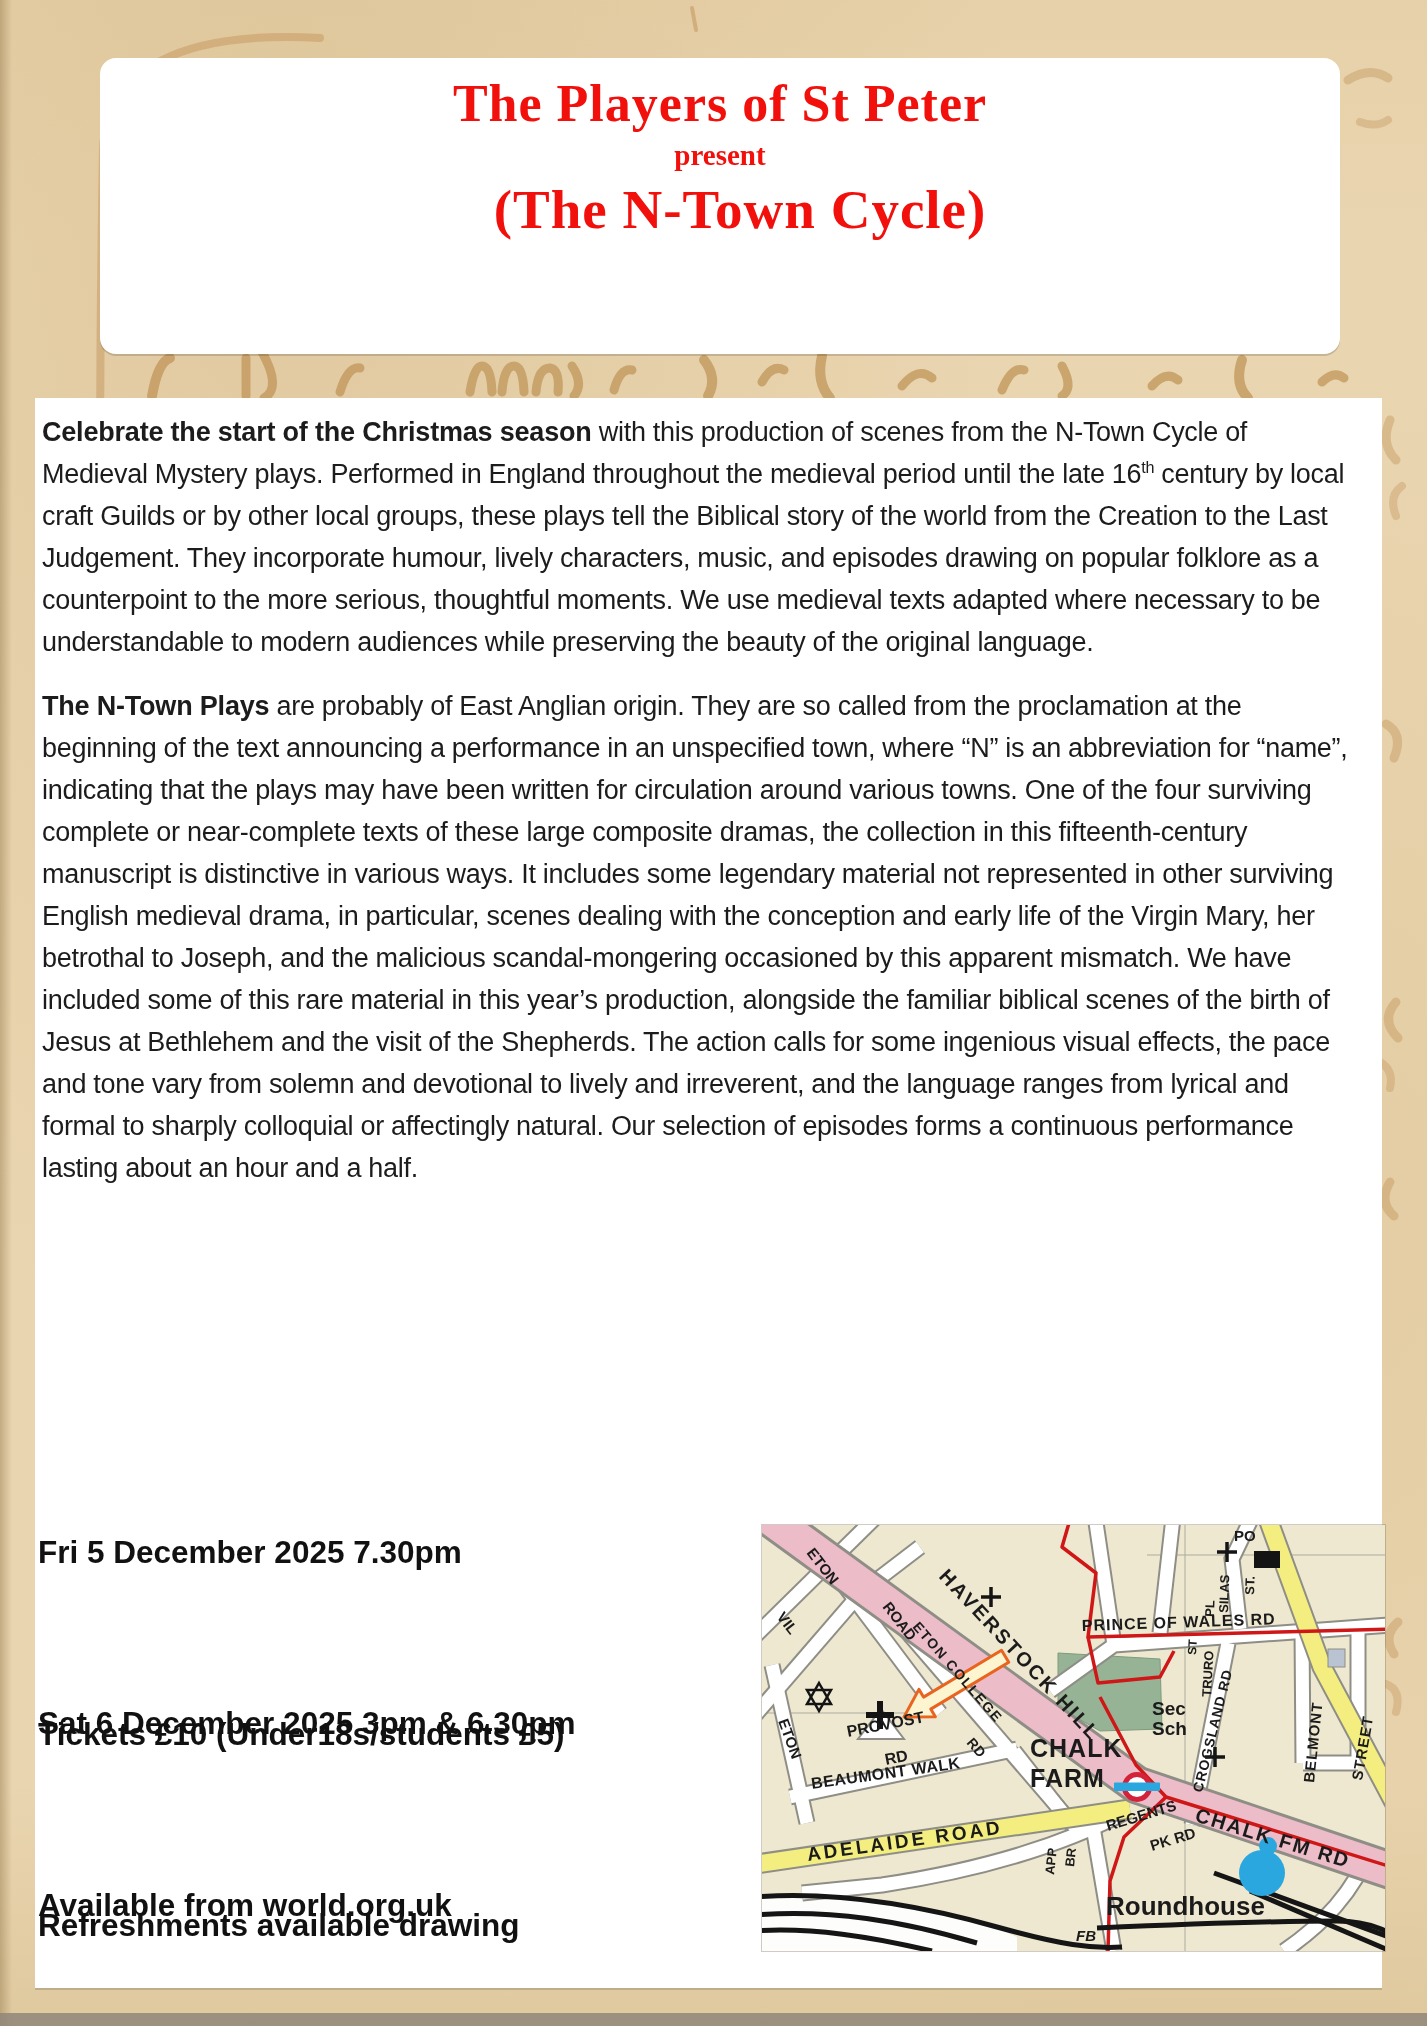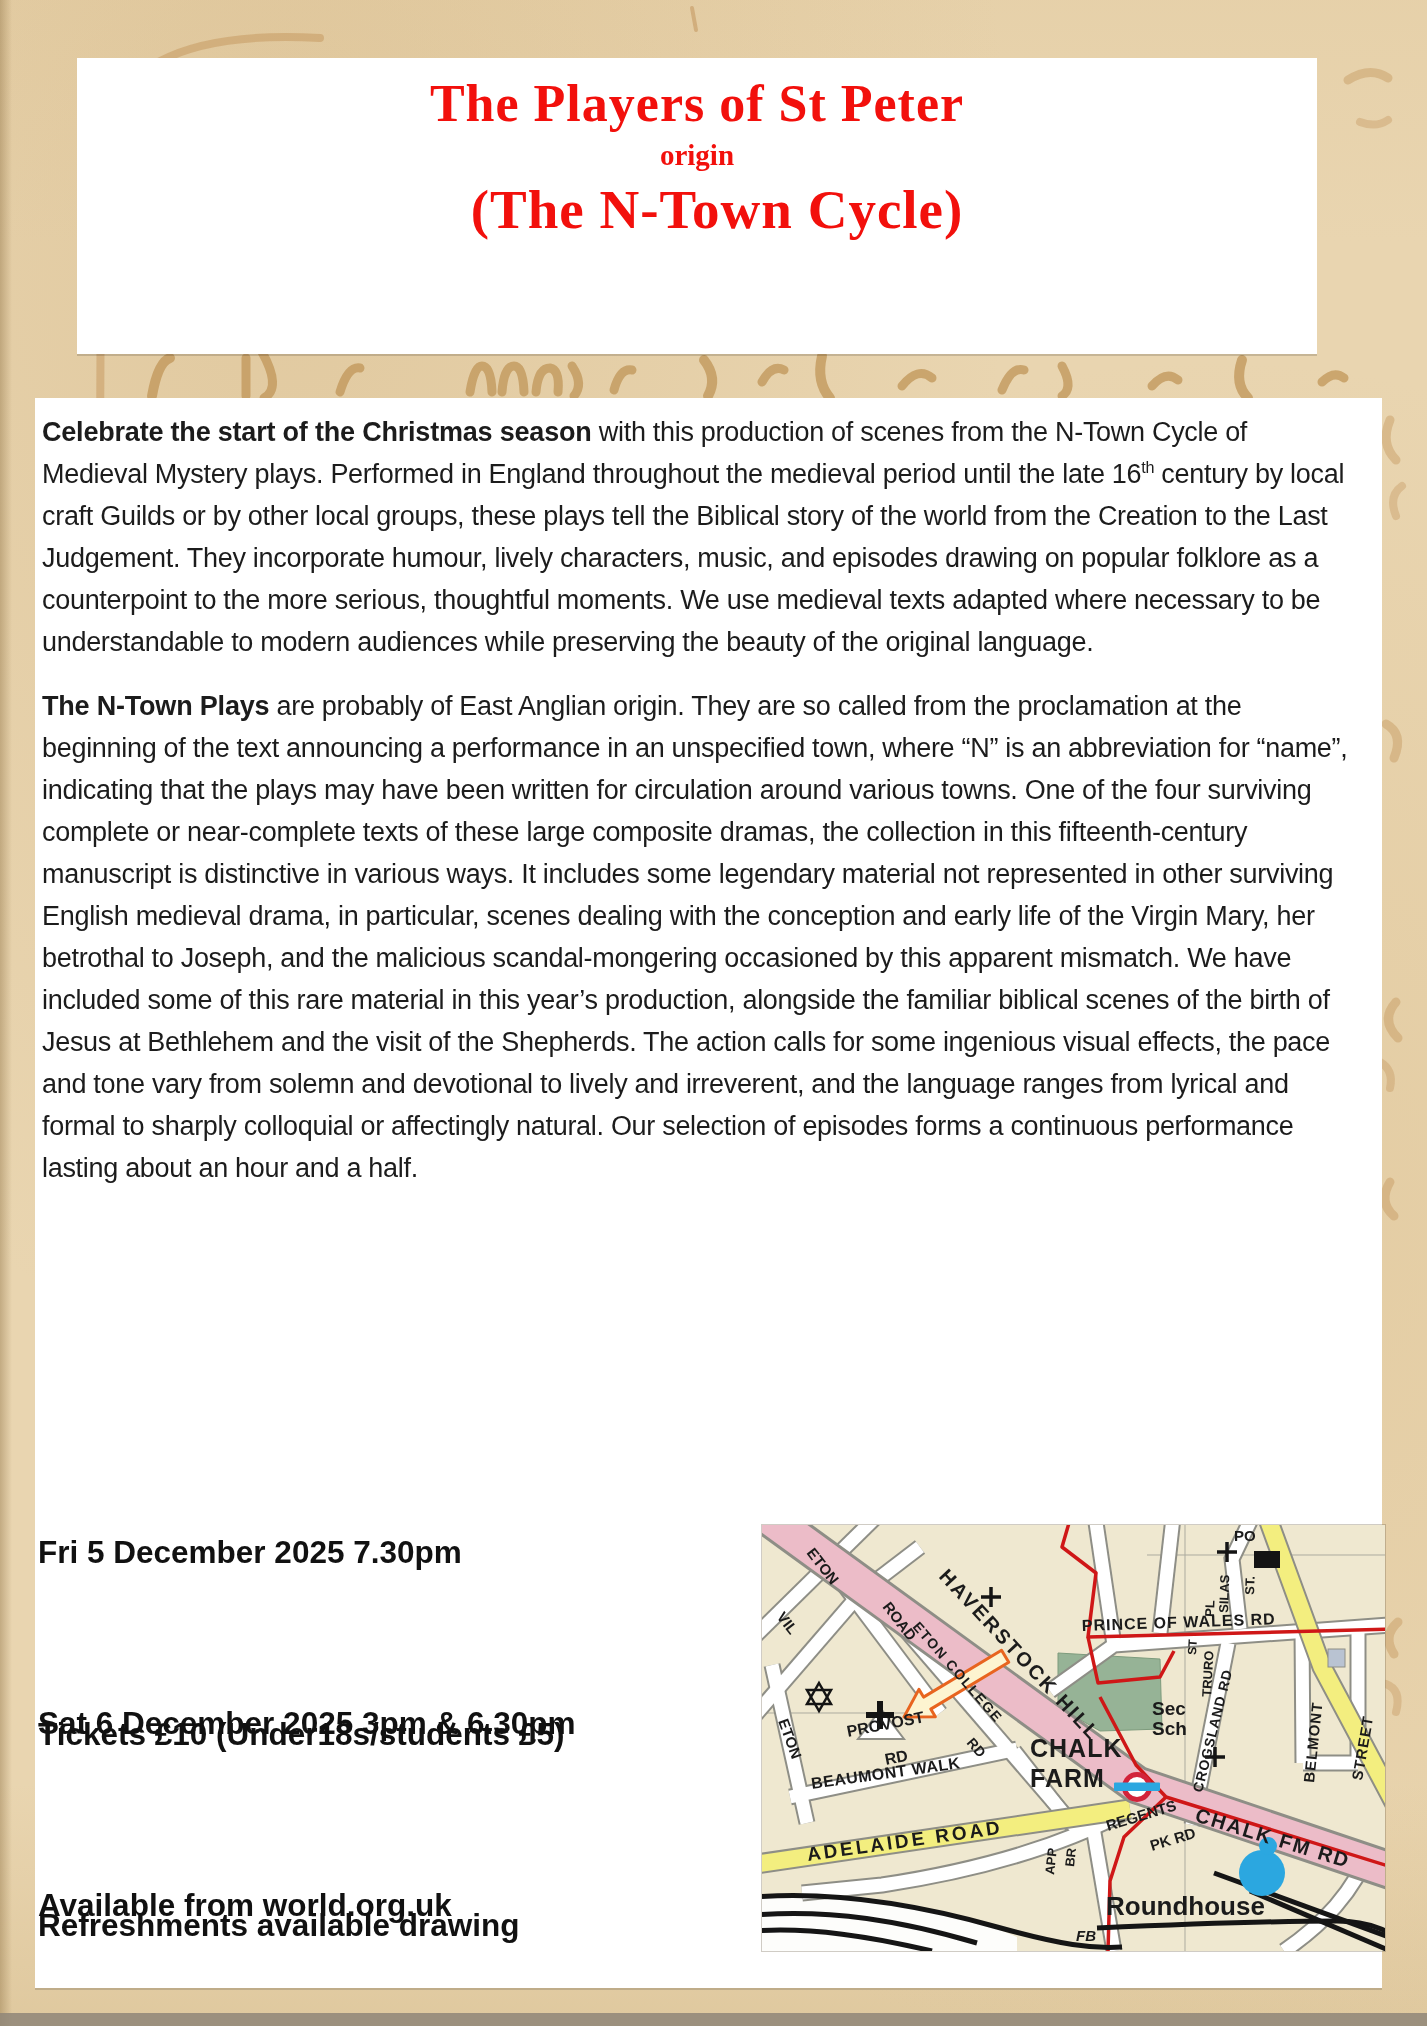--- a/index.html
+++ b/index.html
@@ -7,23 +7,23 @@
         background:#e9d5b0;font-family:"Liberation Sans",sans-serif;}
   .page-tint{position:absolute;inset:0;
         background:radial-gradient(ellipse at 20% 10%, rgba(201,166,110,.25), rgba(0,0,0,0) 45%),
                    radial-gradient(ellipse at 85% 60%, rgba(214,183,130,.30), rgba(0,0,0,0) 50%),
                    linear-gradient(180deg, rgba(222,196,150,.25), rgba(0,0,0,0) 12%, rgba(0,0,0,0) 88%, rgba(206,178,126,.35));}
   .deco{position:absolute;left:0;top:0;pointer-events:none;}
   .left-edge{position:absolute;left:0;top:0;bottom:0;width:12px;
         background:linear-gradient(90deg, rgba(148,120,75,.45), rgba(0,0,0,0));}
   .bottom-edge{position:absolute;left:0;right:0;bottom:0;height:13px;background:#8f8678;opacity:.85;}
 
-  .header-box{position:absolute;left:77px;top:58px;width:1240px;height:296px;background:#ffffff;
+  .header-box{position:absolute;left:100px;top:58px;width:1240px;height:296px;background:#ffffff;
         box-shadow:0 2px 0 rgba(0,0,0,.15);text-align:center;color:#f2100c;
-        font-family:"Liberation Serif",serif;font-weight:bold;}
+        font-family:"Liberation Serif",serif;font-weight:bold;border-radius:16px;}
   .t1{font-size:52px;line-height:60px;padding-top:16px;letter-spacing:1px;}
   .t2{font-size:29px;line-height:42px;}
   .t3{font-size:61px;line-height:76px;letter-spacing:1px;}
   .t4{font-size:55px;line-height:68px;letter-spacing:1px;margin-left:40px;}
 
   .body-box{position:absolute;left:35px;top:398px;width:1347px;height:1590px;background:#ffffff;
         box-shadow:0 2px 0 rgba(0,0,0,.15);box-sizing:border-box;padding:13px 8px 0 7px;color:#1c1c1c;}
   .para{font-size:27px;line-height:42px;letter-spacing:-0.3px;margin:0 16px 22px 0;}
   .para b{letter-spacing:-0.2px;}
   .para sup{font-size:60%;vertical-align:super;line-height:0;}
@@ -77,21 +77,21 @@
       <path d="M 1002,390 q 10,-24 22,-20" stroke-width="9"></path>
       <path d="M 1062,366 q 12,22 0,30" stroke-width="9"></path>
       <path d="M 1152,386 q 14,-16 26,-6" stroke-width="9"></path>
       <path d="M 1242,360 q -8,24 6,38" stroke-width="10"></path>
       <path d="M 1322,382 q 12,-12 22,-4" stroke-width="9"></path>
     </g>
   </svg>
 
   <div class="header-box">
     <div class="t1">The Players of St Peter</div>
-    <div class="t2">origin</div>
+    <div class="t2">present</div>
     <div class="t4">(The N-Town Cycle)</div>
   </div>
 
   <div class="body-box">
     <p class="para"><b>Celebrate the start of the Christmas season</b><span> with this production of scenes from the N-Town Cycle of Medieval Mystery plays. Performed in England throughout the medieval period until the late 16</span><sup>th</sup><span> century by local craft Guilds or by other local groups, these plays tell the Biblical story of the world from the Creation to the Last Judgement. They incorporate humour, lively characters, music, and episodes drawing on popular folklore as a counterpoint to the more serious, thoughtful moments. We use medieval texts adapted where necessary to be understandable to modern audiences while preserving the beauty of the original language.</span></p>
 
     <p class="para"><b>The N-Town Plays</b><span> are probably of East Anglian origin. They are so called from the proclamation at the beginning of the text announcing a performance in an unspecified town, where “N” is an abbreviation for “name”, indicating that the plays may have been written for circulation around various towns. One of the four surviving complete or near-complete texts of these large composite dramas, the collection in this fifteenth-century manuscript is distinctive in various ways. It includes some legendary material not represented in other surviving English medieval drama, in particular, scenes dealing with the conception and early life of the Virgin Mary, her betrothal to Joseph, and the malicious scandal-mongering occasioned by this apparent mismatch. We have included some of this rare material in this year’s production, alongside the familiar biblical scenes of the birth of Jesus at Bethlehem and the visit of the Shepherds. The action calls for some ingenious visual effects, the pace and tone vary from solemn and devotional to lively and irreverent, and the language ranges from lyrical and formal to sharply colloquial or affectingly natural. Our selection of episodes forms a continuous performance lasting about an hour and a half.</span></p>
 
     <div class="block dates">
       <div>Fri 5 December 2025 7.30pm</div>

